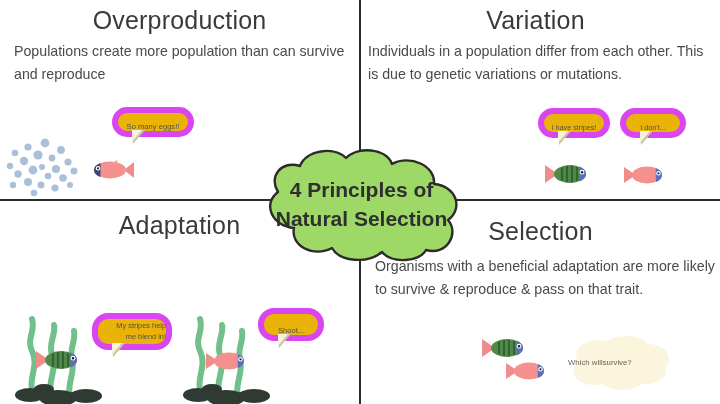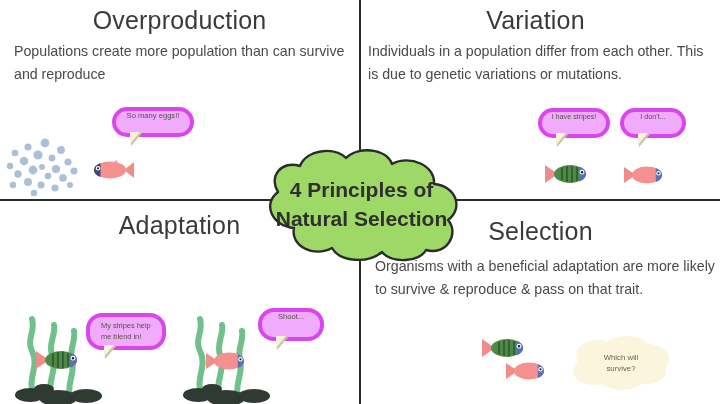--- a/index.html
+++ b/index.html
@@ -69,26 +69,26 @@
   .center-cloud .cc-text{
     position:absolute;left:0;top:0;width:211px;height:117px;
     display:flex;flex-direction:column;align-items:center;justify-content:center;
     font-size:21px;font-weight:bold;color:#2f2f2f;
     line-height:1.34;text-align:center;pointer-events:none;
   }
 
   
   .bubble{
     position:absolute;
-    background:#f0abfc;
-    border:4px solid #d946ef;
+    background:#eab308;
+    border:6px solid #d946ef;
     border-radius:16px;
     color:#555048;
     text-align:center;
-    display:flex;align-items:flex-start;justify-content:center;
+    display:flex;align-items:flex-end;justify-content:center;
     box-sizing:border-box;
     z-index:20;
   }
   .bubble .tail{
     position:absolute;width:0;height:0;
   }
   
   .tail-dl{
     bottom:-13px;left:14px;
     border-left:1px solid transparent;
@@ -100,21 +100,21 @@
     border-top:12px solid #f7f2d8;
     border-right:10px solid transparent;
   }
 
   
   .thought-cloud{
     position:absolute;z-index:20;
   }
   .thought-cloud .tc-text{
     position:absolute;inset:0;
-    display:flex;flex-direction:column;align-items:center;justify-content:center;
+    display:flex;flex-direction:row;align-items:center;
     color:#6a6355;text-align:center;pointer-events:none;
     line-height:1.45;
   }
 
   
   .fish{position:absolute;z-index:10;}
   .fish svg{display:block;}
 
   
   .eggs{position:absolute;z-index:5;}
@@ -278,21 +278,21 @@
     <div class="fish" style="left:203px;top:147px;">
       <svg width="50" height="26" viewBox="0 0 50 26" aria-hidden="true">
         <path d="M15 13 L3 5 L3 21 Z" fill="#ef8d8b"></path>
         <ellipse cx="26" cy="13" rx="15" ry="8.4" fill="#f4918e"></ellipse>
         <path d="M41 13 a15 8.4 0 0 0 -6.2 -7.1 L34.8 20.1 A15 8.4 0 0 0 41 13 Z" fill="#5d6fb5"></path>
         <ellipse cx="37.5" cy="11.3" rx="2.2" ry="2.2" fill="#ffffff"></ellipse>
         <circle cx="37.5" cy="11.3" r="1.1" fill="#17202e"></circle>
       </svg>
     </div>
 
-    <div class="bubble" style="left:86px;top:112px;width:80px;height:37px;font-size:7.4px;flex-direction:column;line-height:1.45;padding-left:11px;">
+    <div class="bubble" style="left:92px;top:112px;width:80px;height:37px;font-size:7.4px;flex-direction:column;line-height:1.45;padding-left:11px;">
       <span>My stripes help</span>
       <span>me blend in!</span>
       <span class="tail tail-dl"></span>
     </div>
 
     <div class="bubble" style="left:258px;top:107px;width:66px;height:33px;font-size:7.6px;">
       <span>Shoot...</span>
       <span class="tail tail-dl"></span>
     </div>
   </div>

